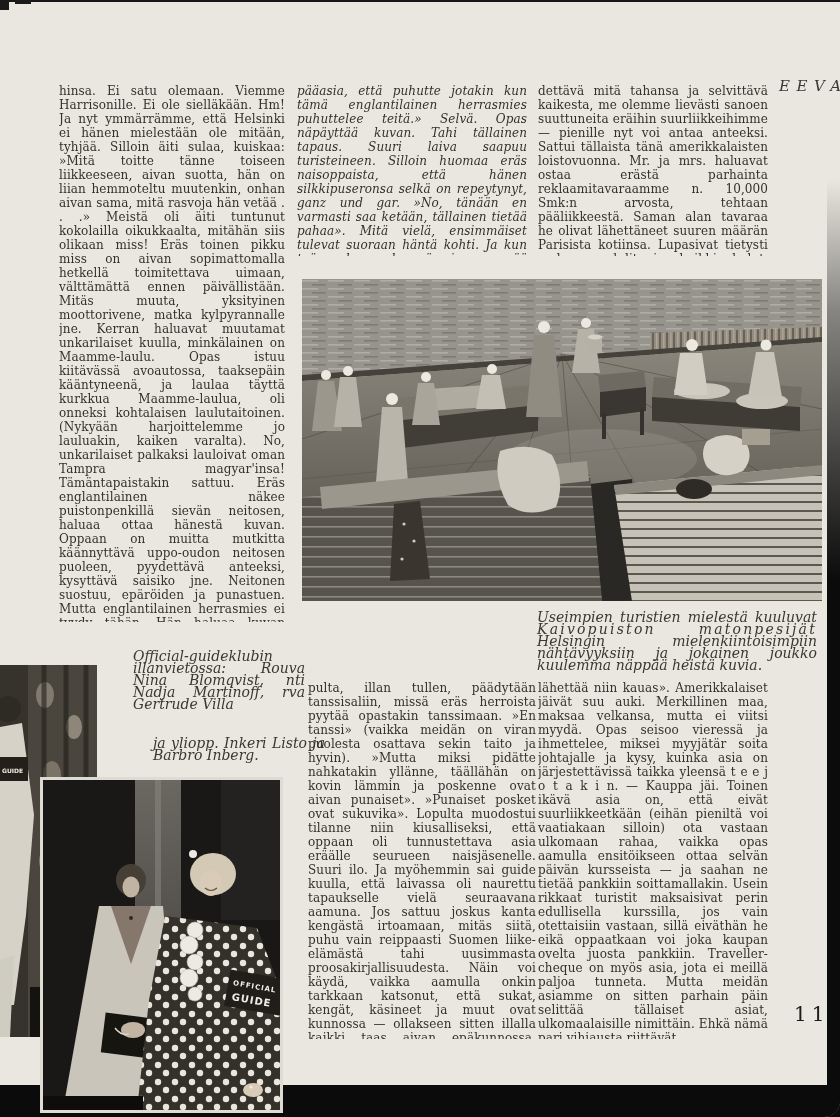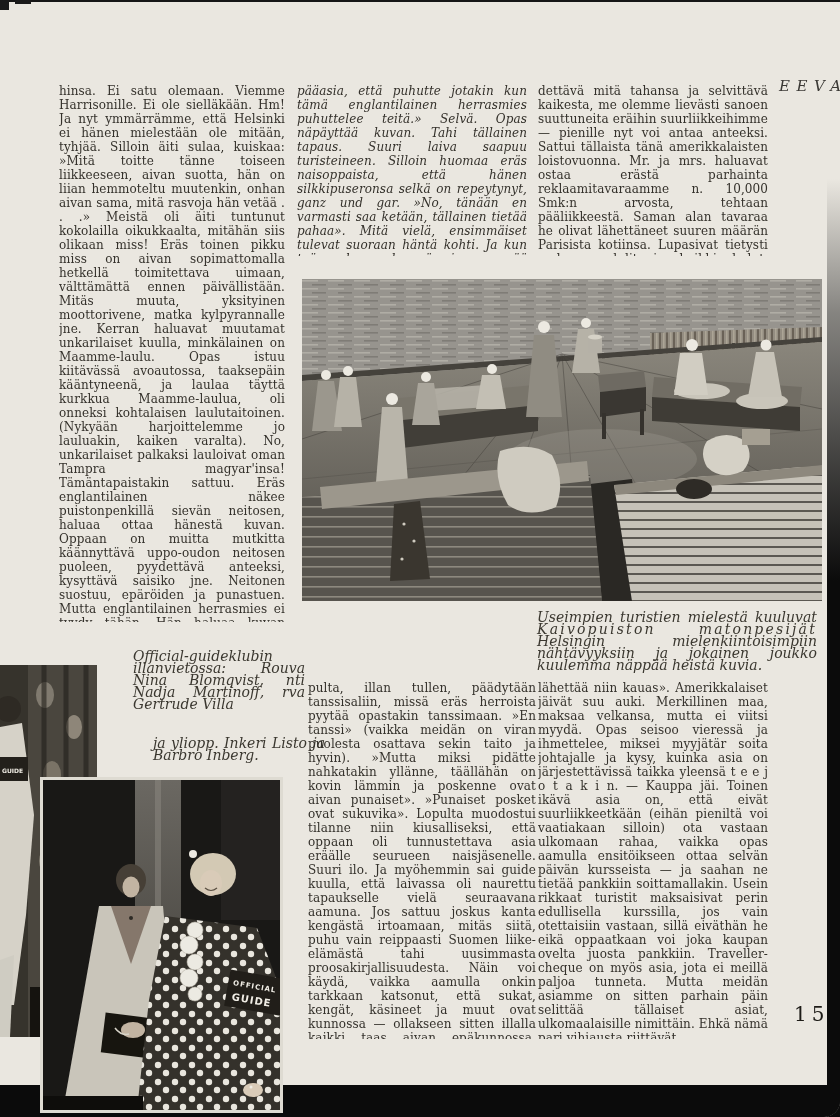--- a/index.html
+++ b/index.html
@@ -31,21 +31,21 @@
 
 <div class="page">
 
   <div class="edge-top"></div>
   <div class="edge-mark-a"></div>
   <div class="edge-mark-b"></div>
   <div class="edge-bottom"></div>
   <div class="edge-right"></div>
 
   <div class="masthead">EEVA</div>
-  <div class="page-number">15</div>
+  <div class="page-number">11</div>
 
   <div class="col" style="left:59px;top:84px;width:226px;height:538px;">
     <p>hinsa. Ei satu olemaan. Viemme Harrisonille. Ei ole sielläkään. Hm! Ja nyt ymmärrämme, että Helsinki ei hänen mielestään ole mitään, tyhjää. Silloin äiti sulaa, kuiskaa: »Mitä toitte tänne toiseen liikkeeseen, aivan suotta, hän on liian hemmoteltu muutenkin, onhan aivan sama, mitä rasvoja hän vetää . . .» Meistä oli äiti tuntunut kokolailla oikukkaalta, mitähän siis olikaan miss! Eräs toinen pikku miss on aivan sopimattomalla hetkellä toimitettava uimaan, välttämättä ennen päivällistään. Mitäs muuta, yksityinen moottorivene, matka kylpyrannalle jne. Kerran haluavat muutamat unkarilaiset kuulla, minkälainen on Maamme-laulu. Opas istuu kiitävässä avoautossa, taaksepäin kääntyneenä, ja laulaa täyttä kurkkua Maamme-laulua, oli onneksi kohtalaisen laulutaitoinen. (Nykyään harjoittelemme jo lauluakin, kaiken varalta). No, unkarilaiset palkaksi lauloivat oman Tampra magyar'insa! Tämäntapaistakin sattuu. Eräs englantilainen näkee puistonpenkillä sievän neitosen, haluaa ottaa hänestä kuvan. Oppaan on muitta mutkitta käännyttävä uppo-oudon neitosen puoleen, pyydettävä anteeksi, kysyttävä saisiko jne. Neitonen suostuu, epäröiden ja punastuen. Mutta englantilainen herrasmies ei tyydy tähän. Hän haluaa kuvan itsestään keskustelemassa neidin kanssa. Opas alkaa järjestää. »Olisitteko hyvä . . .» Neiti kauhistuneena: »En osaa sanaakaan englantia.» Opas: »Ei tee mitään, vastatkaa mitä tahansa,</p>
   </div>
   <div class="col" style="left:297px;top:84px;width:230px;height:172px;font-style:italic;">
     <p>pääasia, että puhutte jotakin kun tämä englantilainen herrasmies puhuttelee teitä.» Selvä. Opas näpäyttää kuvan. Tahi tällainen tapaus. Suuri laiva saapuu turisteineen. Silloin huomaa eräs naisoppaista, että hänen silkkipuseronsa selkä on repeytynyt, ganz und gar. »No, tänään en varmasti saa ketään, tällainen tietää pahaa». Mitä vielä, ensimmäiset tulevat suoraan häntä kohti. Ja kun työ on kysymyksessä, ei opas enää ajattele itseään. Mutta lo-</p>
   </div>
   <div class="col" style="left:538px;top:84px;width:230px;height:172px;">
     <p>dettävä mitä tahansa ja selvittävä kaikesta, me olemme lievästi sanoen suuttuneita eräihin suurliikkeihimme — pienille nyt voi antaa anteeksi. Sattui tällaista tänä amerikkalaisten loistovuonna. Mr. ja mrs. haluavat ostaa erästä parhainta reklaamitavaraamme n. 10,000 Smk:n arvosta, tehtaan pääliikkeestä. Saman alan tavaraa he olivat lähettäneet suuren määrän Parisista kotiinsa. Lupasivat tietysti maksaa rahdit ja kaikki kulut. Myyjätär: »Emme voi</p>
   </div>

